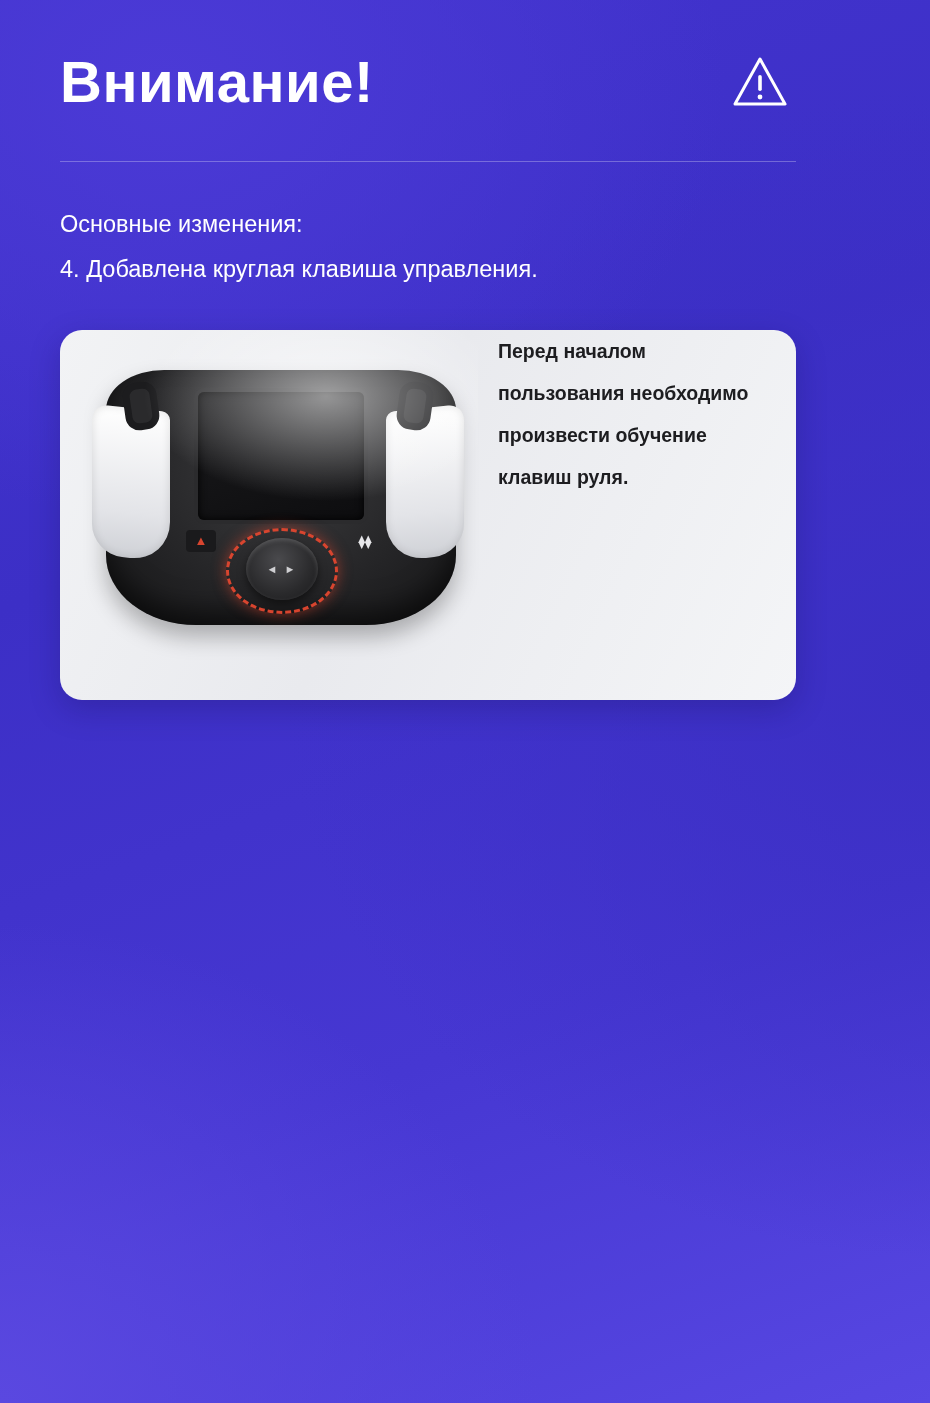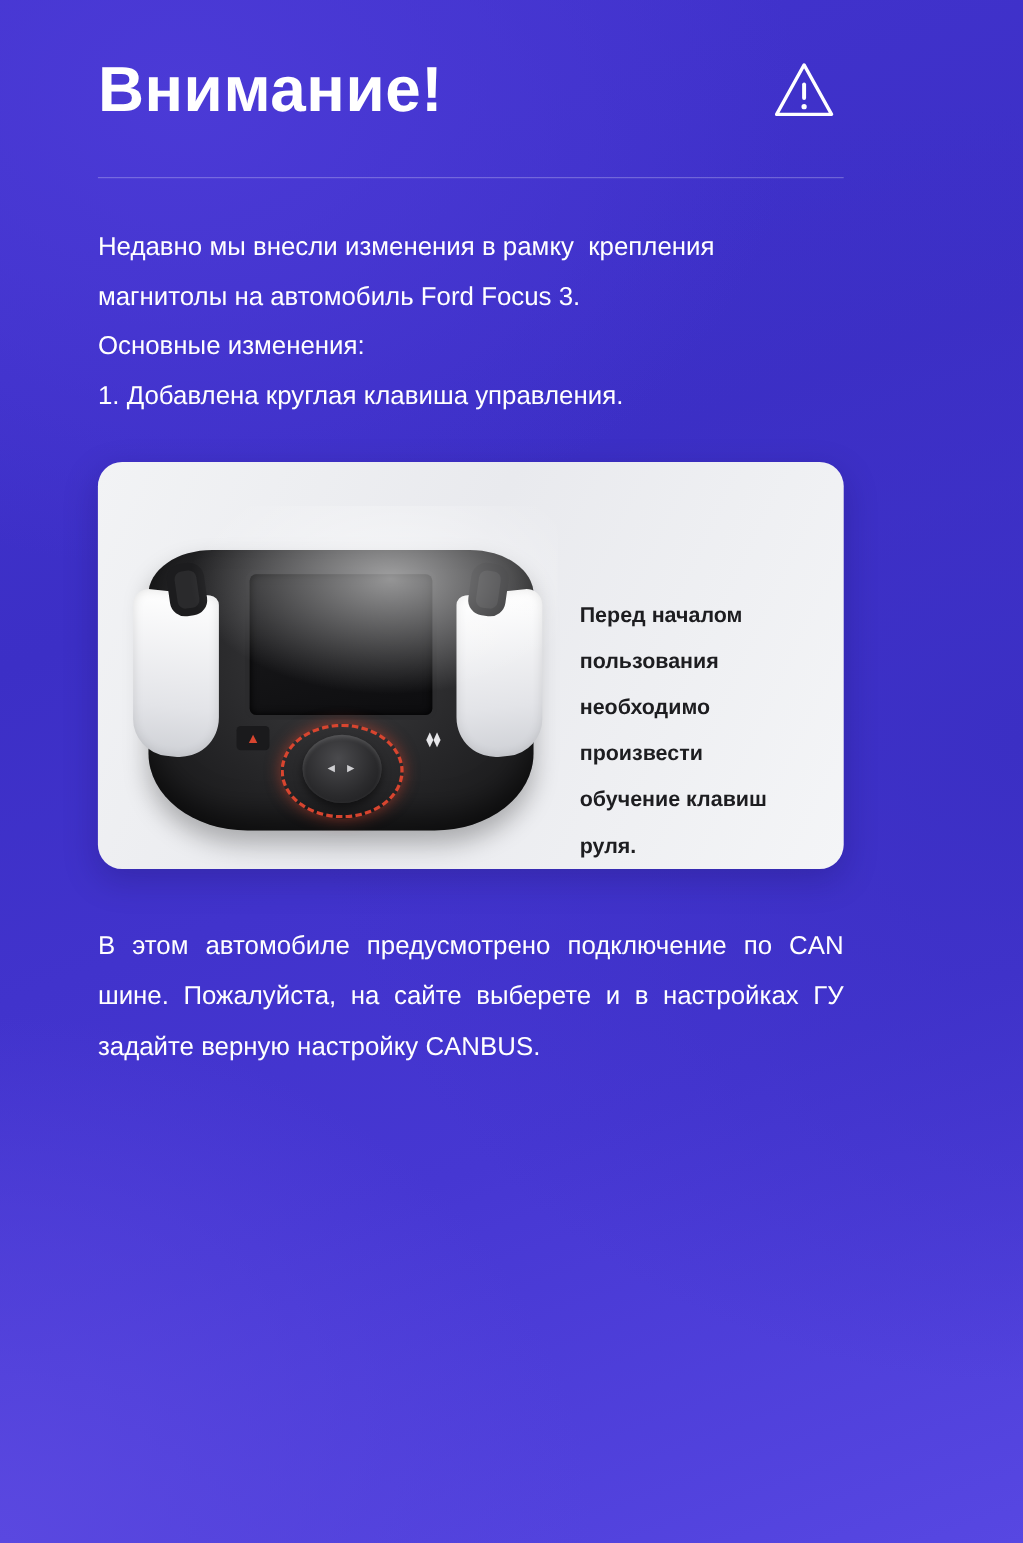--- a/index.html
+++ b/index.html
@@ -14,21 +14,21 @@
       radial-gradient(ellipse 900px 700px at 18% 6%, #4b3ad6 0%, rgba(75,58,214,0) 62%),
       radial-gradient(ellipse 1000px 900px at 100% 48%, #3b2fc4 0%, rgba(59,47,196,0) 65%),
       radial-gradient(ellipse 900px 800px at 0% 100%, #5a48e0 0%, rgba(90,72,224,0) 60%),
       linear-gradient(160deg, #4334cf 0%, #3c2fc6 35%, #4637d2 70%, #5747e2 100%);
     color: #ffffff;
   }
   .page {
     position: relative;
     width: 856px;
     height: 1403px;
-    padding: 0 89px;
+    padding: 0 60px;
   }
 
   
   .header {
     display: flex;
     align-items: center;
     justify-content: space-between;
     padding-top: 52px;
   }
   .title {
@@ -60,21 +60,21 @@
   
   .card {
     margin-top: 38px;
     height: 370px;
     border-radius: 22px;
     background: linear-gradient(115deg, #f2f3f5 0%, #e9eaee 45%, #f4f5f7 100%);
     position: relative;
     overflow: hidden;
     box-shadow: 0 10px 30px rgba(20,10,80,0.25);
     display: flex;
-    align-items: flex-end;
+    align-items: flex-start;
   }
   .photo {
     position: relative;
     width: 400px;
     height: 330px;
     margin-left: 18px;
     flex: none;
   }
   
   .bezel {
@@ -183,39 +183,37 @@
         <path d="M28 5 L53 50 L3 50 Z" fill="none" stroke="#ffffff" stroke-width="3" stroke-linejoin="round"></path>
         <rect x="26.2" y="21" width="3.6" height="16" rx="1.8" fill="#ffffff"></rect>
         <circle cx="28" cy="43" r="2.4" fill="#ffffff"></circle>
       </svg>
     </div>
   </div>
 
   <div class="divider"></div>
 
   <div class="intro">
-    <p>Недавно мы внесли изменения в рамку  крепления магнитолы на автомобиль Ford Focus 3.</p>
     <p>Основные изменения:</p>
-    <p>1. Добавлена круглая клавиша управления.</p>
+    <p>4. Добавлена круглая клавиша управления.</p>
   </div>
 
   <div class="card">
     <div class="photo">
       <div class="bezel"></div>
       <div class="wing left"></div>
       <div class="wing right"></div>
       <div class="vent left"></div>
       <div class="vent right"></div>
       <div class="screen"></div>
       <div class="hazard">▲</div>
       <div class="defog">⧫⧫</div>
       <div class="knob-ring"></div>
       <div class="knob">◄ ►</div>
       <div class="glare"></div>
     </div>
     <div class="card-note">Перед началом пользования необходимо произвести обучение клавиш руля.</div>
   </div>
 
   <div class="bottom">
-    <p class="just">В этом автомобиле предусмотрено подключение по CAN шине. Пожалуйста, на сайте выберете и в настройках ГУ задайте верную настройку CANBUS.</p>
   </div>
 
 </div>
 
 </body></html>

